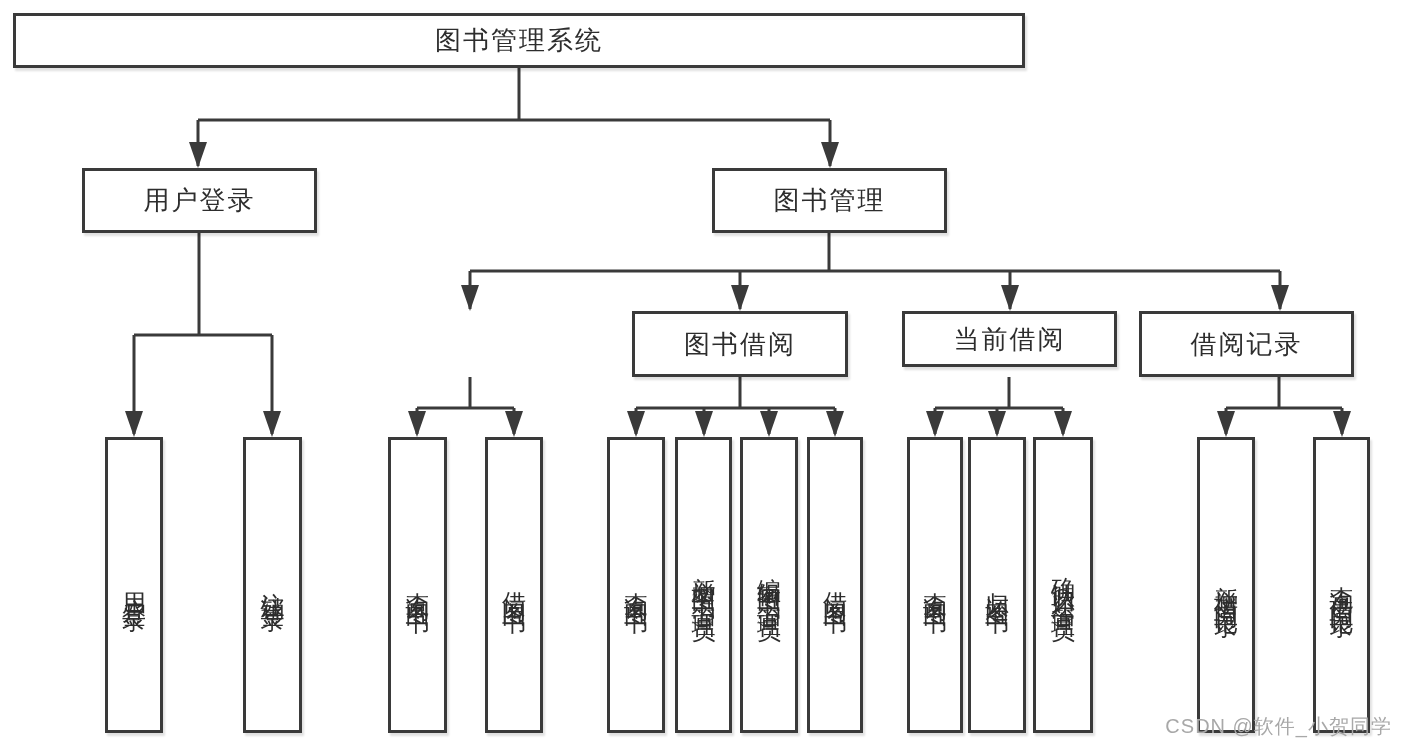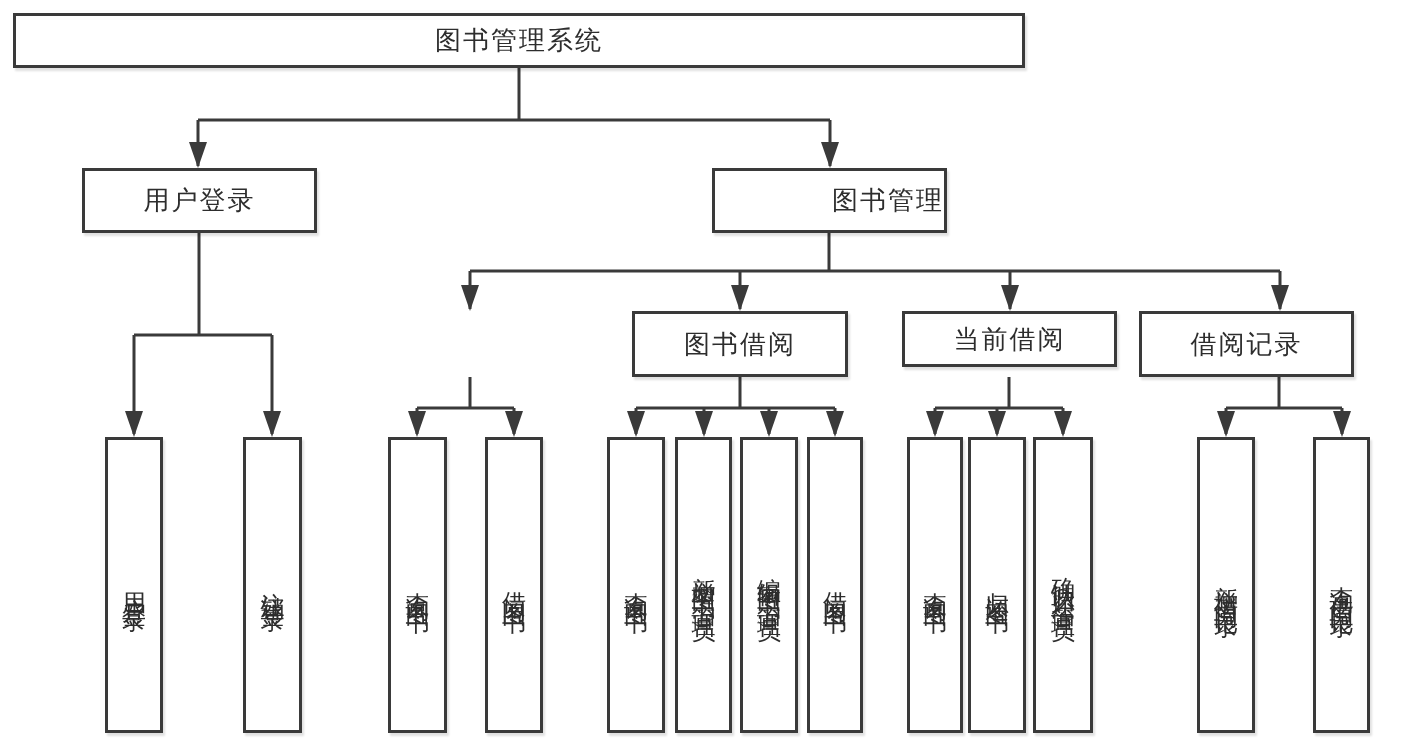--- a/index.html
+++ b/index.html
@@ -105,21 +105,21 @@
     </g>
   </svg>
 
   <div class="hnode" style="left:13px; top:13px; width:1012px; height:55px;">
     <span>图书管理系统</span>
   </div>
 
   <div class="hnode" style="left:82px; top:168px; width:235px; height:65px;">
     <span>用户登录</span>
   </div>
-  <div class="hnode" style="left:712px; top:168px; width:235px; height:65px;justify-content:flex-end;">
+  <div class="hnode" style="left:712px; top:168px; width:235px; height:65px;">
     <span>图书管理</span>
   </div>
 
   <div class="hnode" style="left:632px; top:311px; width:216px; height:66px;align-items:center;">
     <span>图书借阅</span>
   </div>
   <div class="hnode" style="left:902px; top:311px; width:215px; height:56px;">
     <span>当前借阅</span>
   </div>
   <div class="hnode" style="left:1139px; top:311px; width:215px; height:66px;">
@@ -163,14 +163,15 @@
     <span class="vtext">确认归还（管理员）</span>
   </div>
 
   <div class="vnode" style="left:1197px;">
     <span class="vtext">新增借阅记录</span>
   </div>
   <div class="vnode" style="left:1313px; width:57px;">
     <span class="vtext">查询借阅记录</span>
   </div>
 
+  <div id="watermark">CSDN @软件_小贺同学</div>
 
 </div>
 
 </body></html>

